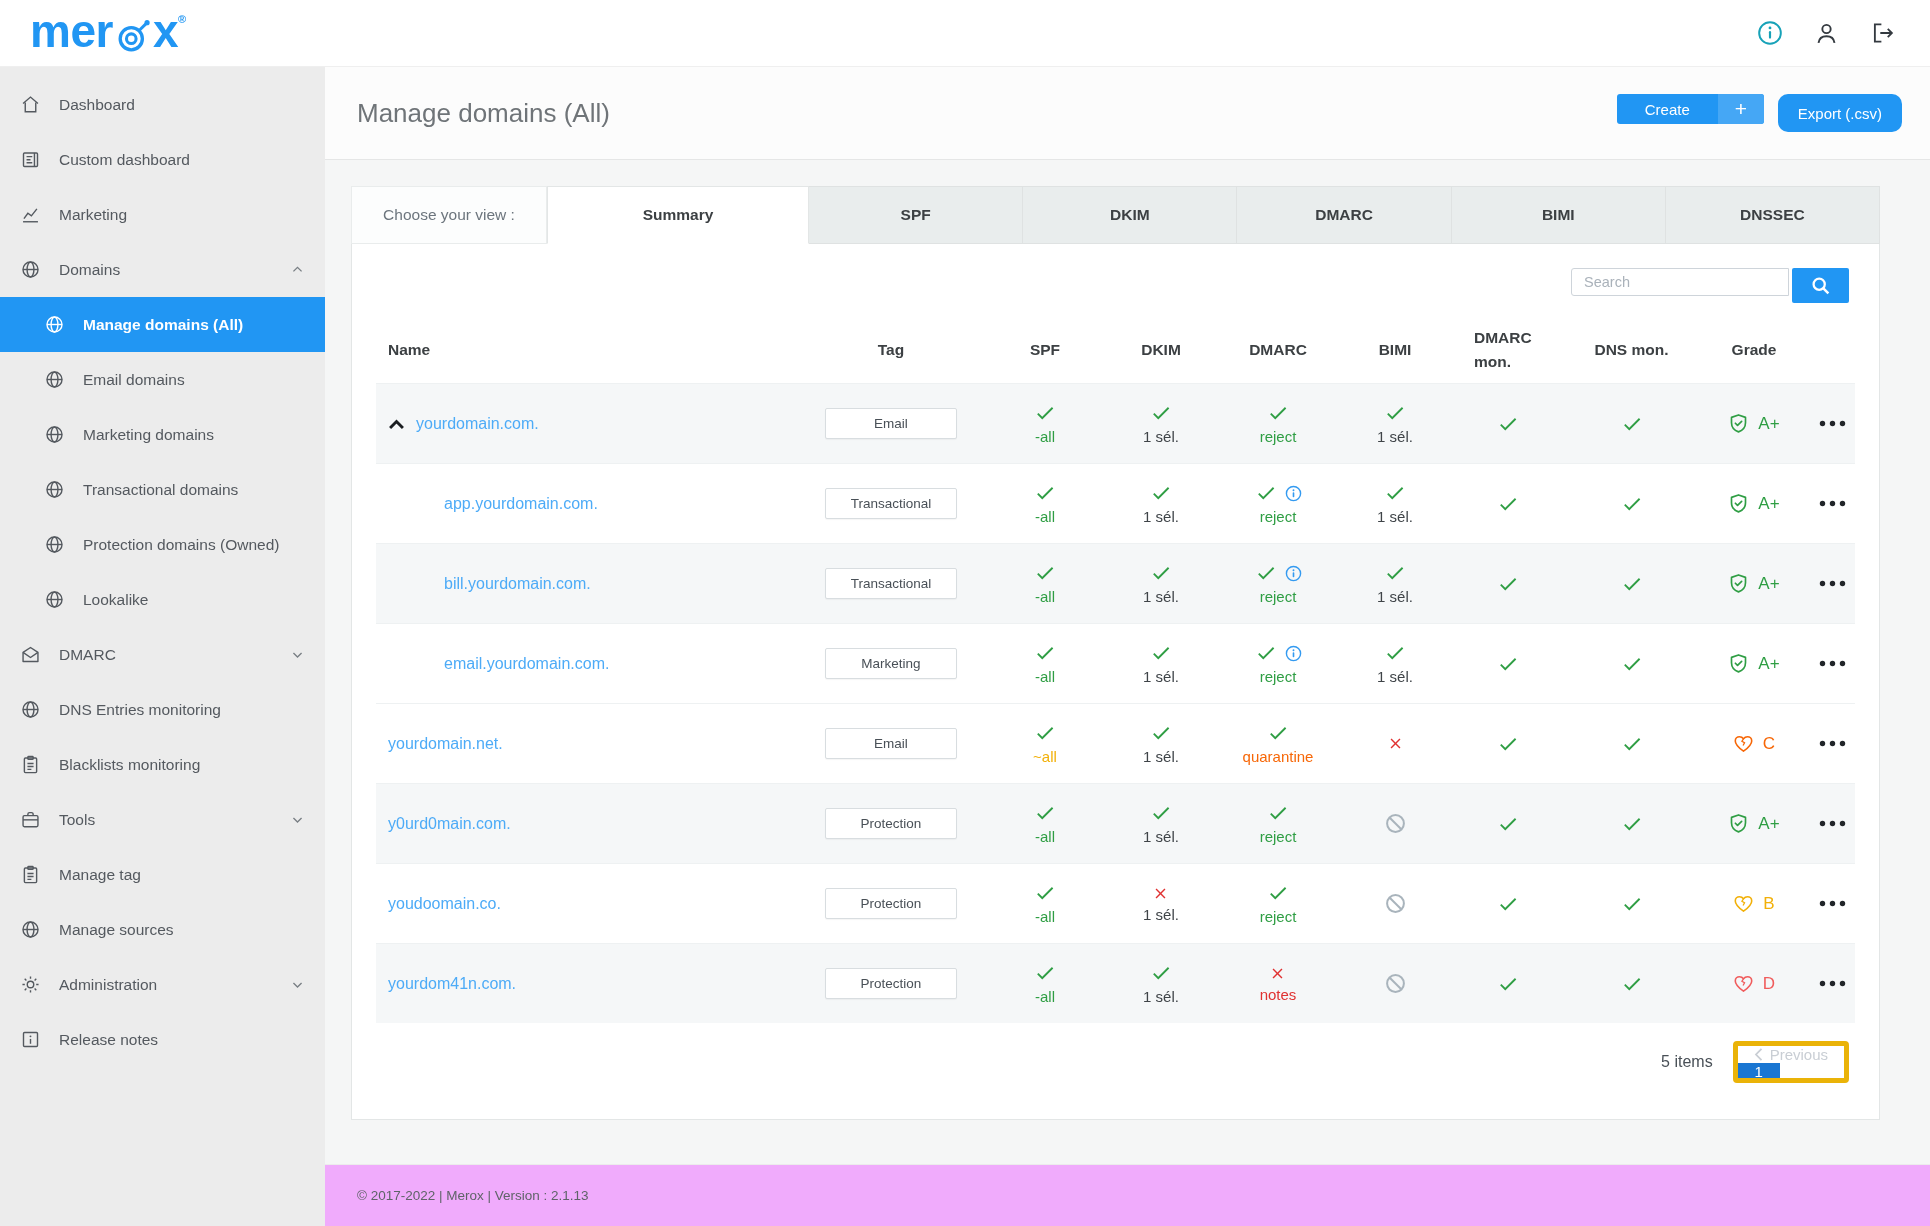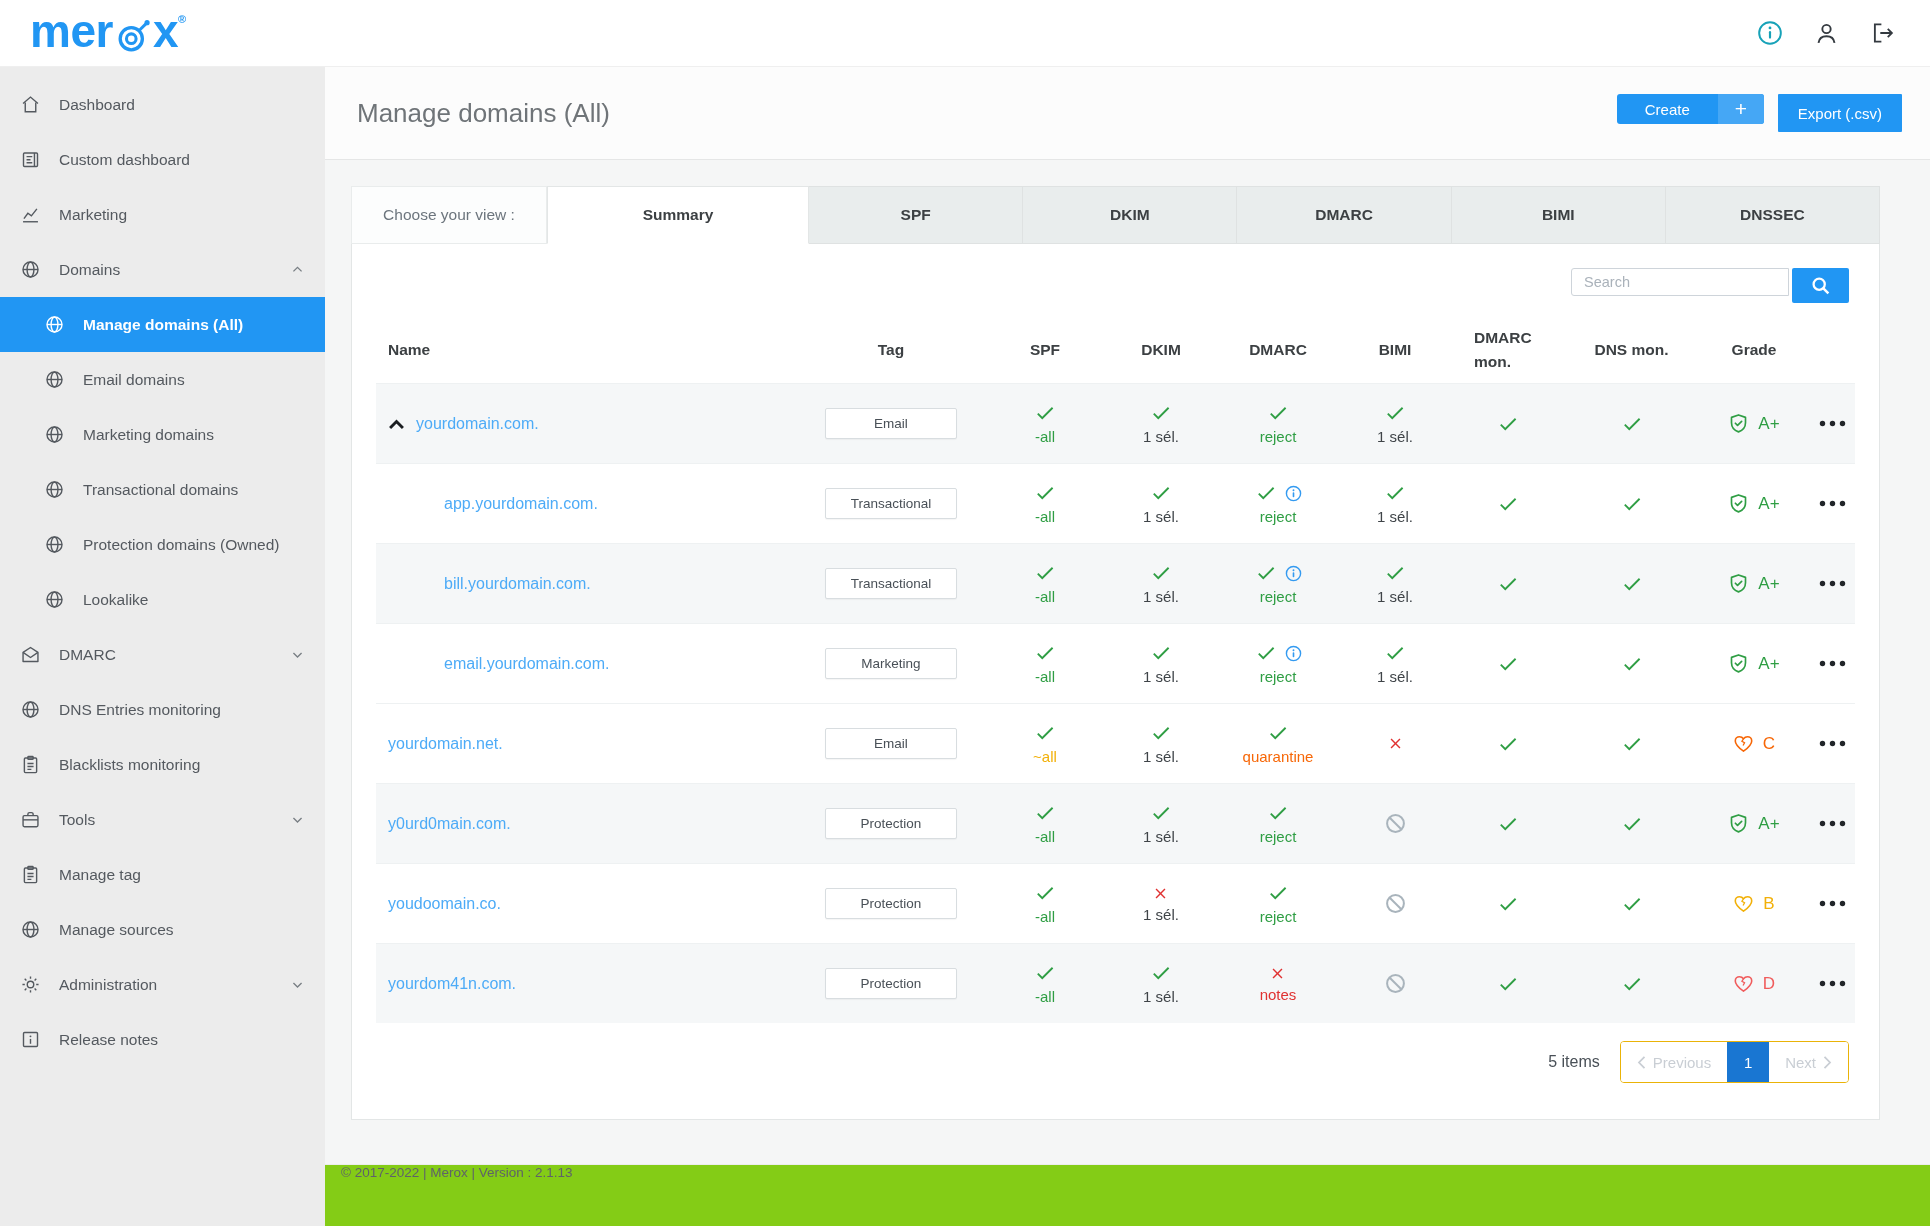--- a/index.html
+++ b/index.html
@@ -34,21 +34,21 @@
   .main { flex: 1; display: flex; flex-direction: column; background: #f5f6f6; min-width: 0; }
   .page-header { height: 93px; flex: none; background: #fcfcfc; border-bottom: 1px solid #e5e6e6;
     display: flex; align-items: center; justify-content: space-between; padding: 0 28px 0 32px; }
   .page-title { font-size: 26px; color: #6f7478; font-weight: 400; }
   .header-actions { display: flex; gap: 14px; }
   .btn-create { display: flex; align-items: stretch; background: #2196f3; color: #fff; border: none;
     border-radius: 3px; overflow: hidden; height: 30px; font-size: 15px; cursor: pointer; padding: 0; font-family: inherit; }
   .btn-create .lbl { padding: 0 28px; display: flex; align-items: center; }
   .btn-create .plus { width: 46px; background: #45a7f5; display: flex; align-items: center;
     justify-content: center; font-size: 21px; font-weight: 400; }
-  .btn-export { height: 38px; background: #2196f3; border: none; color: #fff; border-radius: 1px;
+  .btn-export { height: 38px; background: #2196f3; border: none; color: #fff; border-radius: 10px;
     font-size: 15px; padding: 0 20px; cursor: pointer; font-family: inherit; }
 
   .content { flex: 1; padding: 26px 50px 0 26px; }
 
   
   .tabs-row { display: flex; height: 58px; margin-bottom: -1px; position: relative; z-index: 2; }
   .view-label { width: 196px; flex: none; background: #fcfdfd; border: 1px solid #e9ecec;
     display: flex; align-items: center; justify-content: center; font-size: 15.5px; color: #6c757d; }
   .tab { flex: 1; display: flex; align-items: center; justify-content: center; font-size: 15.5px;
     font-weight: 700; color: #3c4043; background: #e9eded; border: 1px solid #dfe2e2; border-left: none; cursor: pointer; }
@@ -78,31 +78,31 @@
     color: #495057; font-size: 13.5px; display: flex; align-items: center; justify-content: center;
     cursor: pointer; font-family: inherit; box-shadow: 0 1px 1px rgba(0,0,0,0.04); }
   .stack { display: flex; flex-direction: column; align-items: center; gap: 4px; font-size: 15px; }
   .icons-row { display: flex; gap: 8px; align-items: center; }
   .grade { display: flex; align-items: center; gap: 9px; font-size: 17px; }
   .dots { cursor: pointer; display: flex; }
 
   
   .pagination-row { display: flex; justify-content: flex-end; align-items: center; gap: 20px;
     padding: 18px 6px 26px 0; font-size: 16px; color: #495057; }
-  .pager { display: flex; border: 1px solid #eab308; border-radius: 4px; overflow: hidden;
-    background: #fff; align-items: stretch; height: 42px; }
+  .pager { display: flex; border: 5px solid #eab308; border-radius: 4px; overflow: hidden;
+    background: #fff; align-items: stretch; height: 42px; flex-direction: column; }
   .pg-btn { display: flex; align-items: center; gap: 7px; padding: 0 16px; color: #c9ced4;
     font-size: 15px; background: #fff; border: none; cursor: pointer; font-family: inherit; }
   .pg-page { width: 42px; background: #1976d2; color: #fff; display: flex; align-items: center;
     justify-content: center; font-size: 15px; border: none; cursor: pointer; font-family: inherit; }
   .pg-ch { display: flex; }
 
   
-  .footer { height: 62px; flex: none; background: #84cc16; border-top: 1px solid #ececec;
-    display: flex; align-items: flex-start; padding-left: 16px; font-size: 13.5px; color: #5f6368; }
+  .footer { height: 62px; flex: none; background: #f0abfc; border-top: 1px solid #ececec;
+    display: flex; align-items: center; padding-left: 32px; font-size: 13.5px; color: #5f6368; }
 </style>
 </head>
 <body>
 
 <div class="app">
 
   <header class="topbar">
     <div class="logo">
       <span class="logo-text">mer</span>
       <svg width="37" height="40" viewBox="0 0 30 32">

